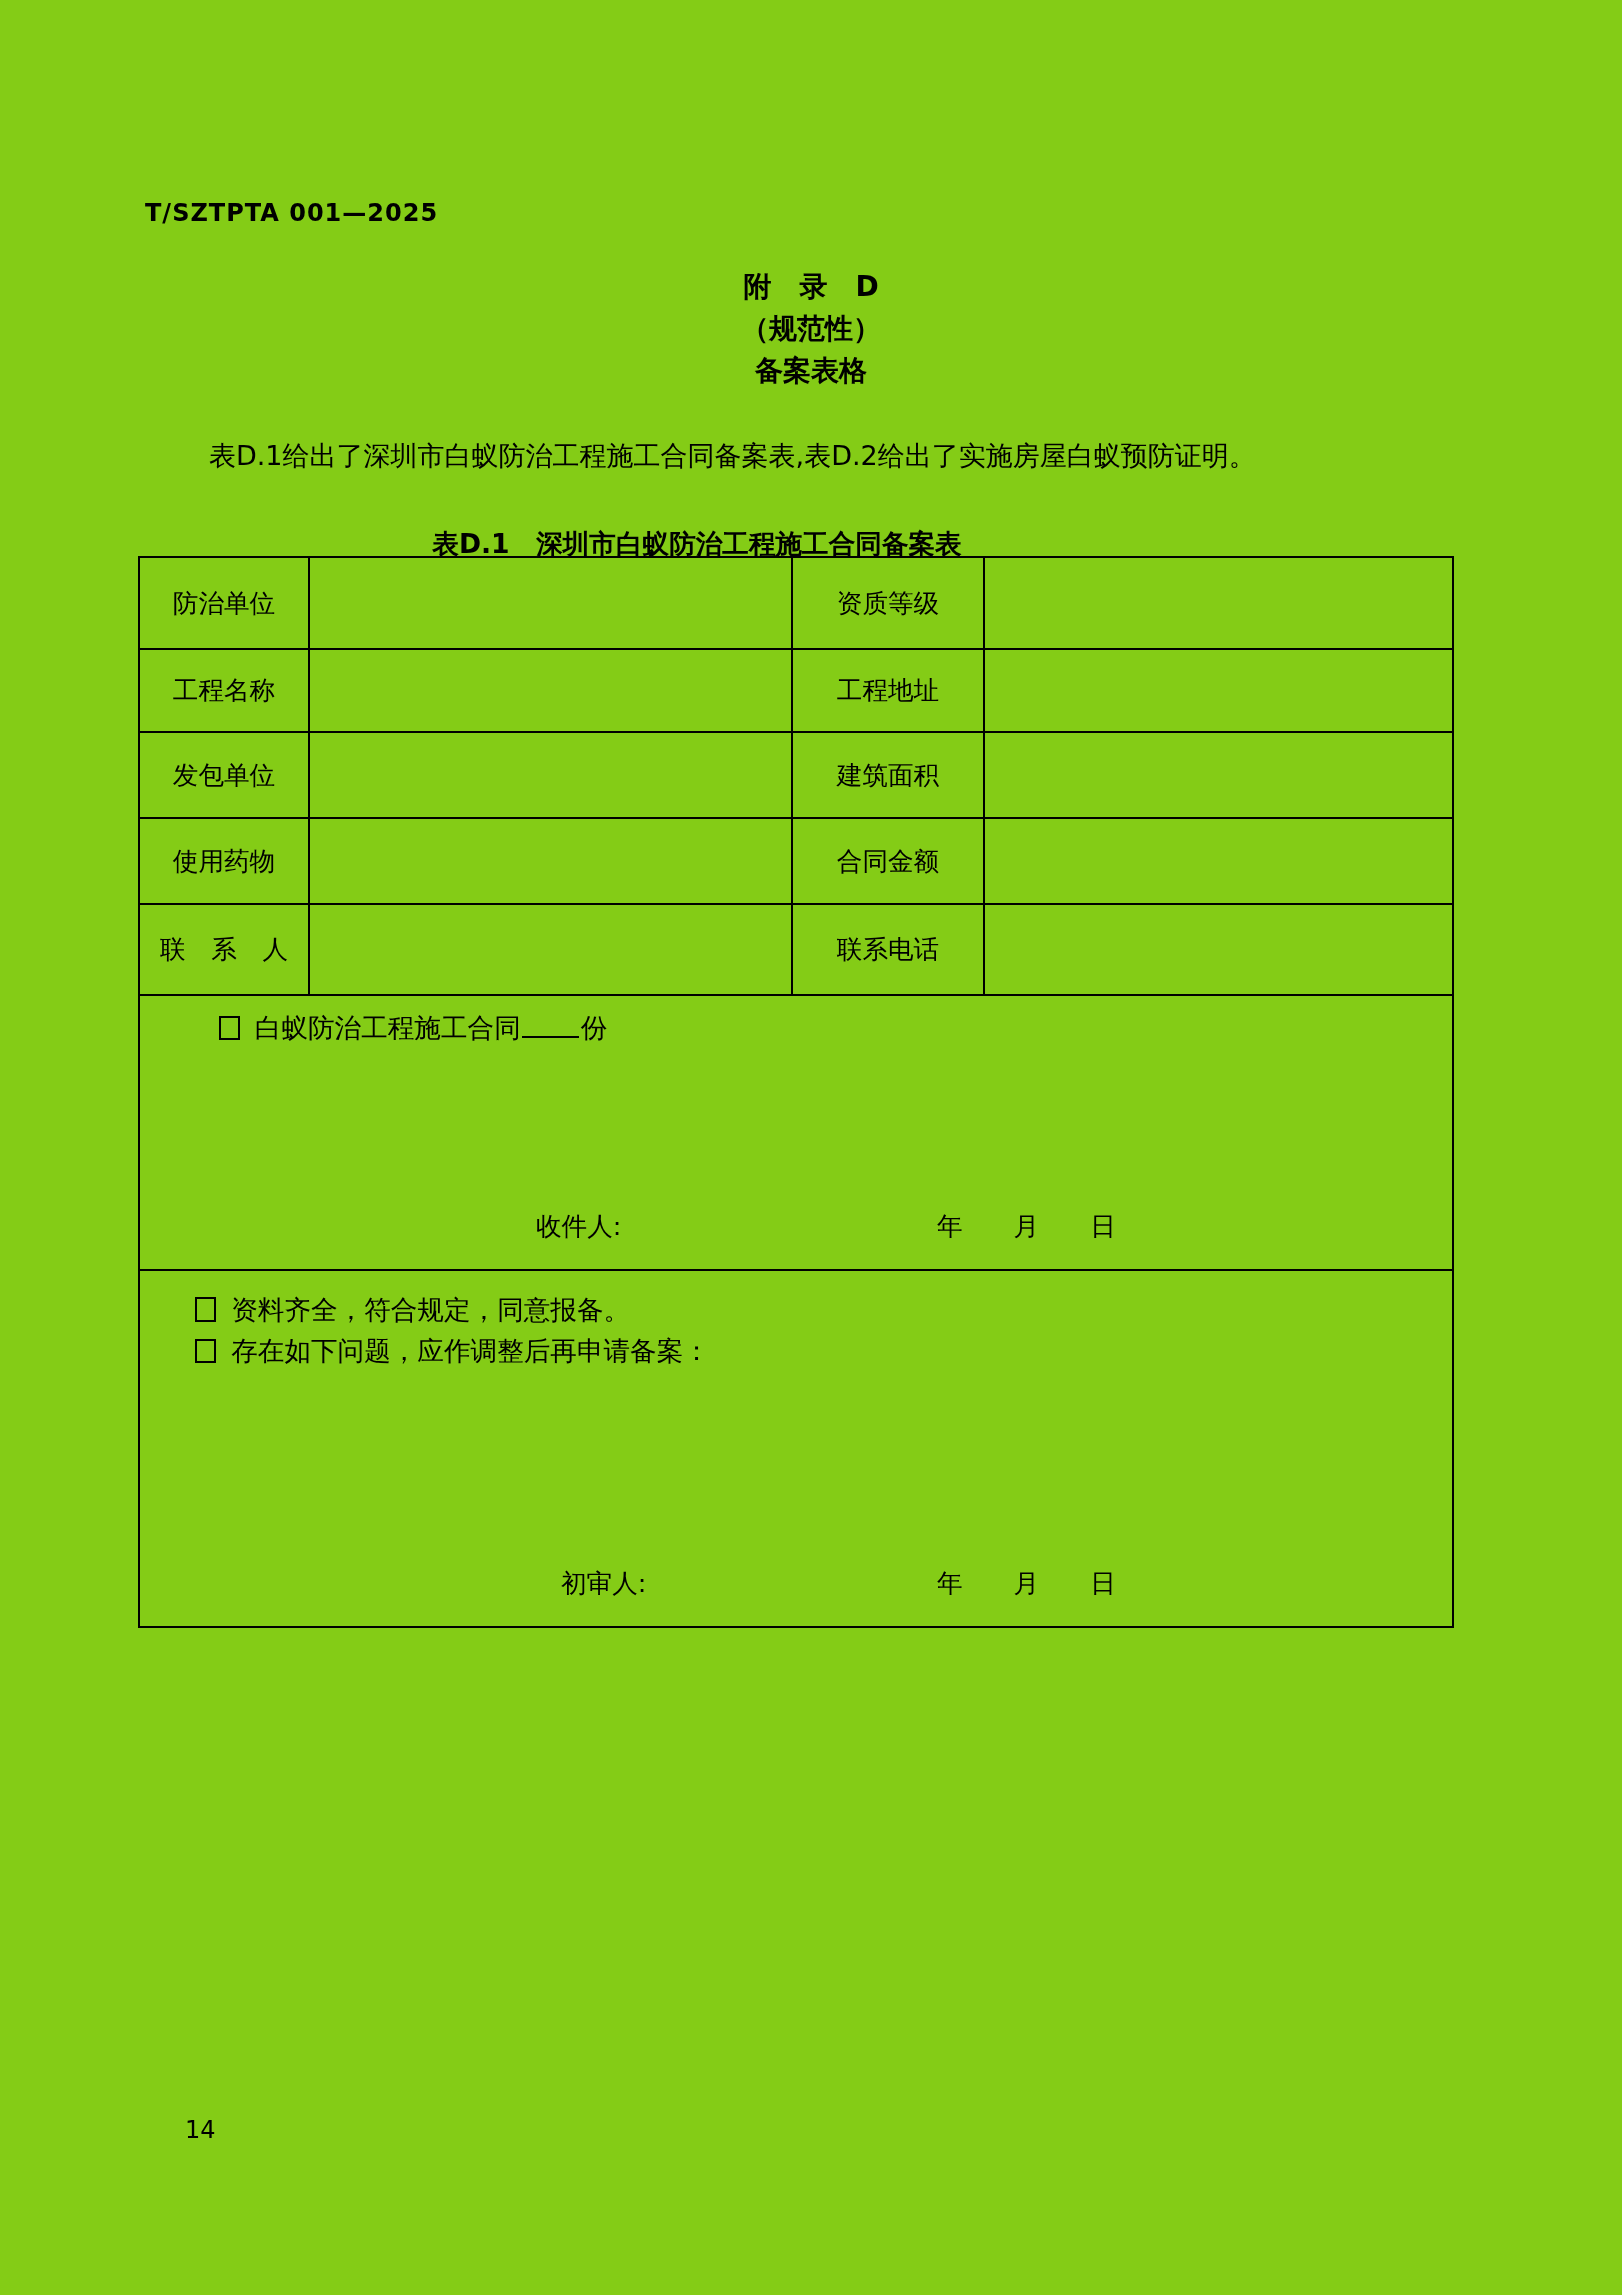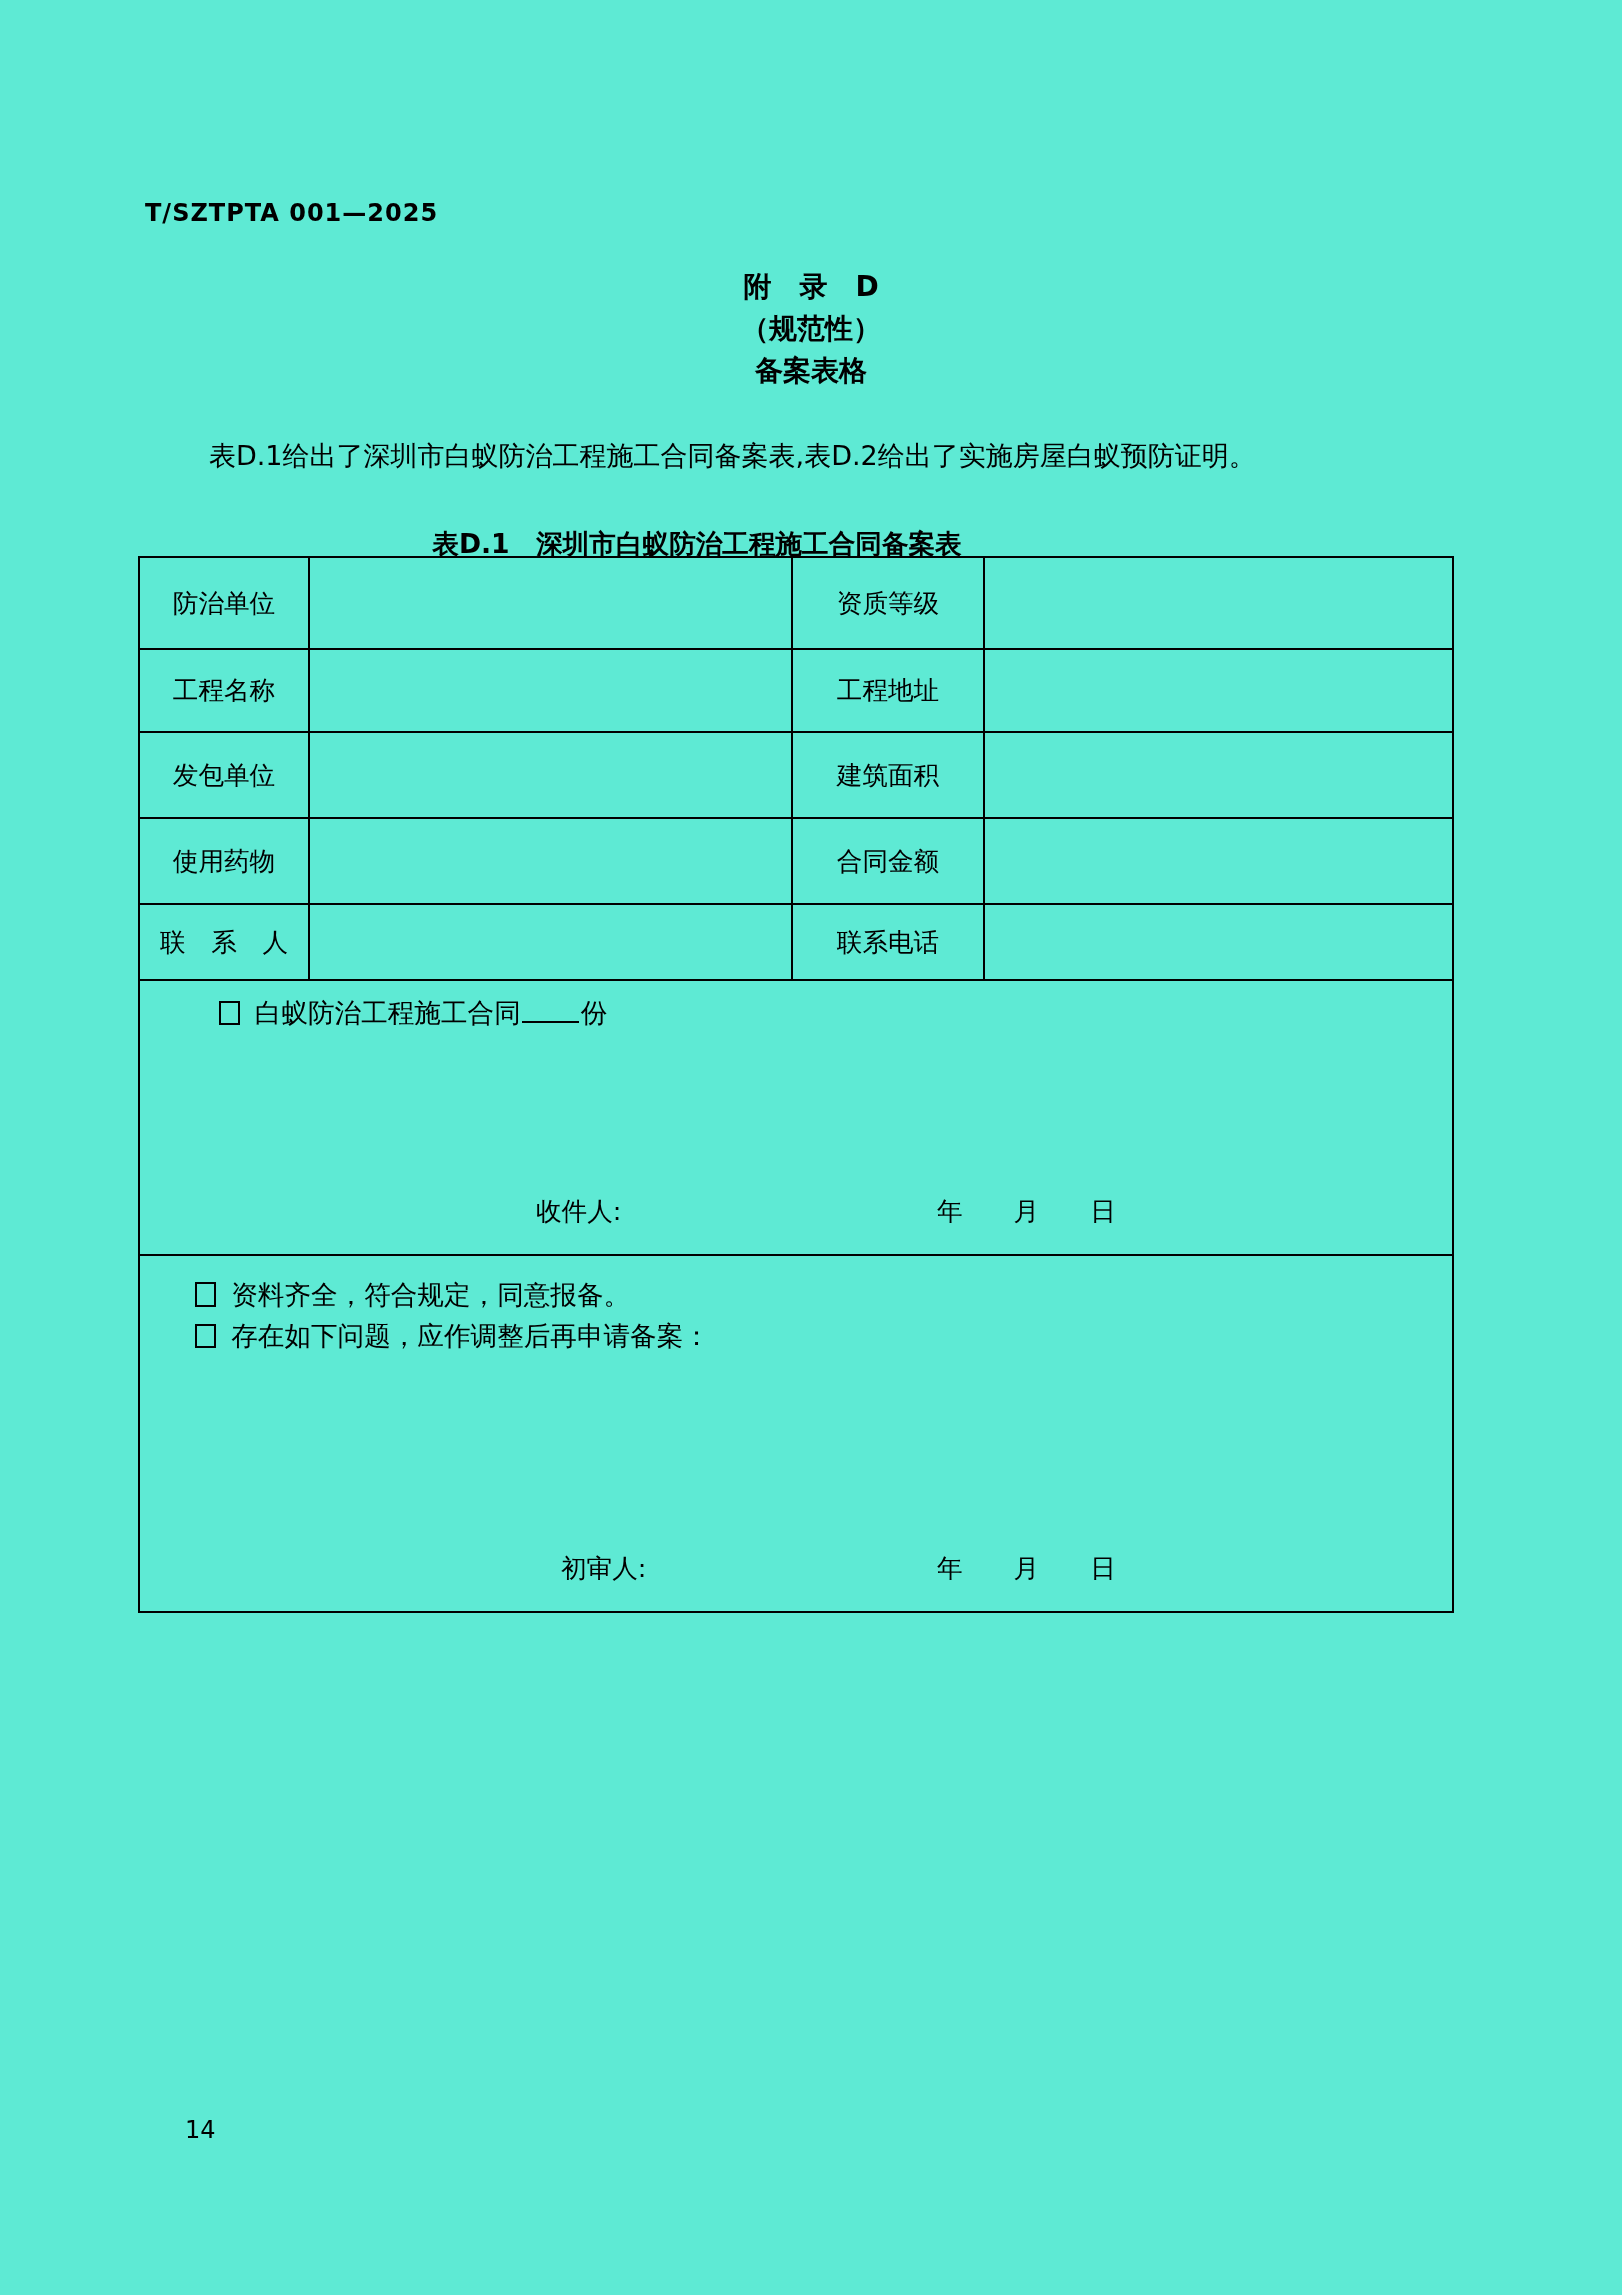--- a/index.html
+++ b/index.html
@@ -1,21 +1,21 @@
 <!DOCTYPE html>
 <html style="font-size:8.2px"><head>
 <meta charset="utf-8">
 <style>
   * { margin:0; padding:0; box-sizing:border-box; }
   html,body { background:#ffffff; }
   .page {
     position:relative;
     width:1622px;
     height:2295px;
-    background:#5eead4;
+    background:#84cc16;
     color:#000000;
     font-family:"DejaVu Sans","Liberation Sans",sans-serif;
     overflow:hidden;
   }
   .std-code {
     position:absolute;
     left:145px; top:199px;
     font-size:24px;
     font-weight:bold;
     letter-spacing:1px;
@@ -149,21 +149,21 @@
       <td class="val"></td>
     </tr>
 
     <tr style="height:86px">
       <td class="lbl">使用药物</td>
       <td class="val"></td>
       <td class="lbl">合同金额</td>
       <td class="val"></td>
     </tr>
 
-    <tr style="height:76px">
+    <tr style="height:91px">
       <td class="lbl">联　系　人</td>
       <td class="val"></td>
       <td class="lbl">联系电话</td>
       <td class="val"></td>
     </tr>
 
     <tr style="height:275px">
       <td class="section" colspan="4">
         <div class="cbx-line" style="left:43px; top:14.3px;">
           <span class="cbx"></span><span>白蚁防治工程施工合同</span><span class="blank-line"></span><span>份</span>

